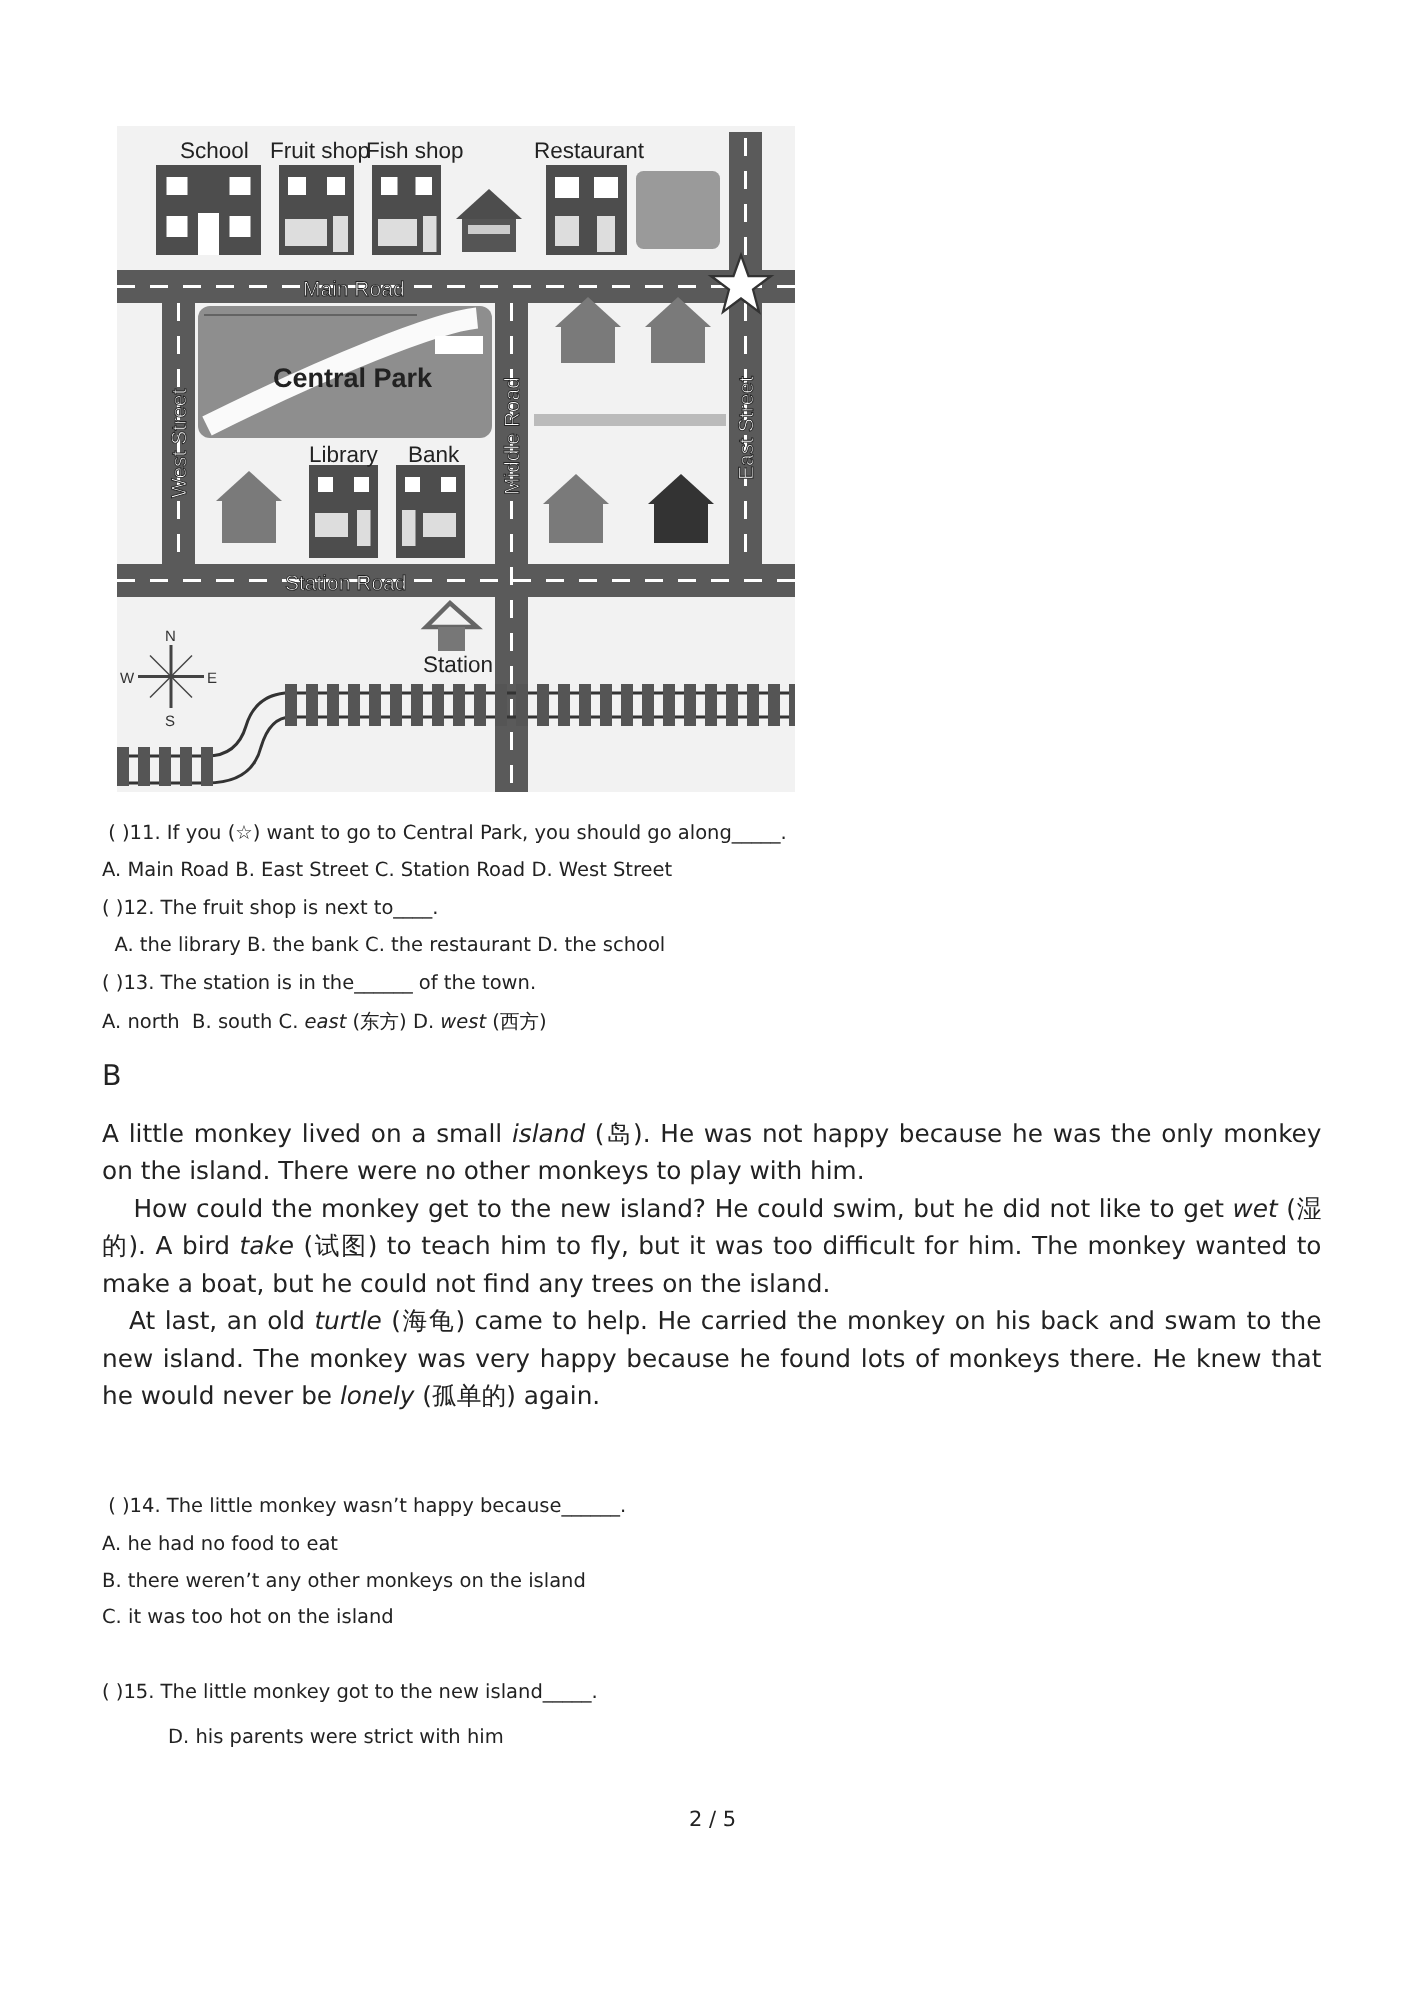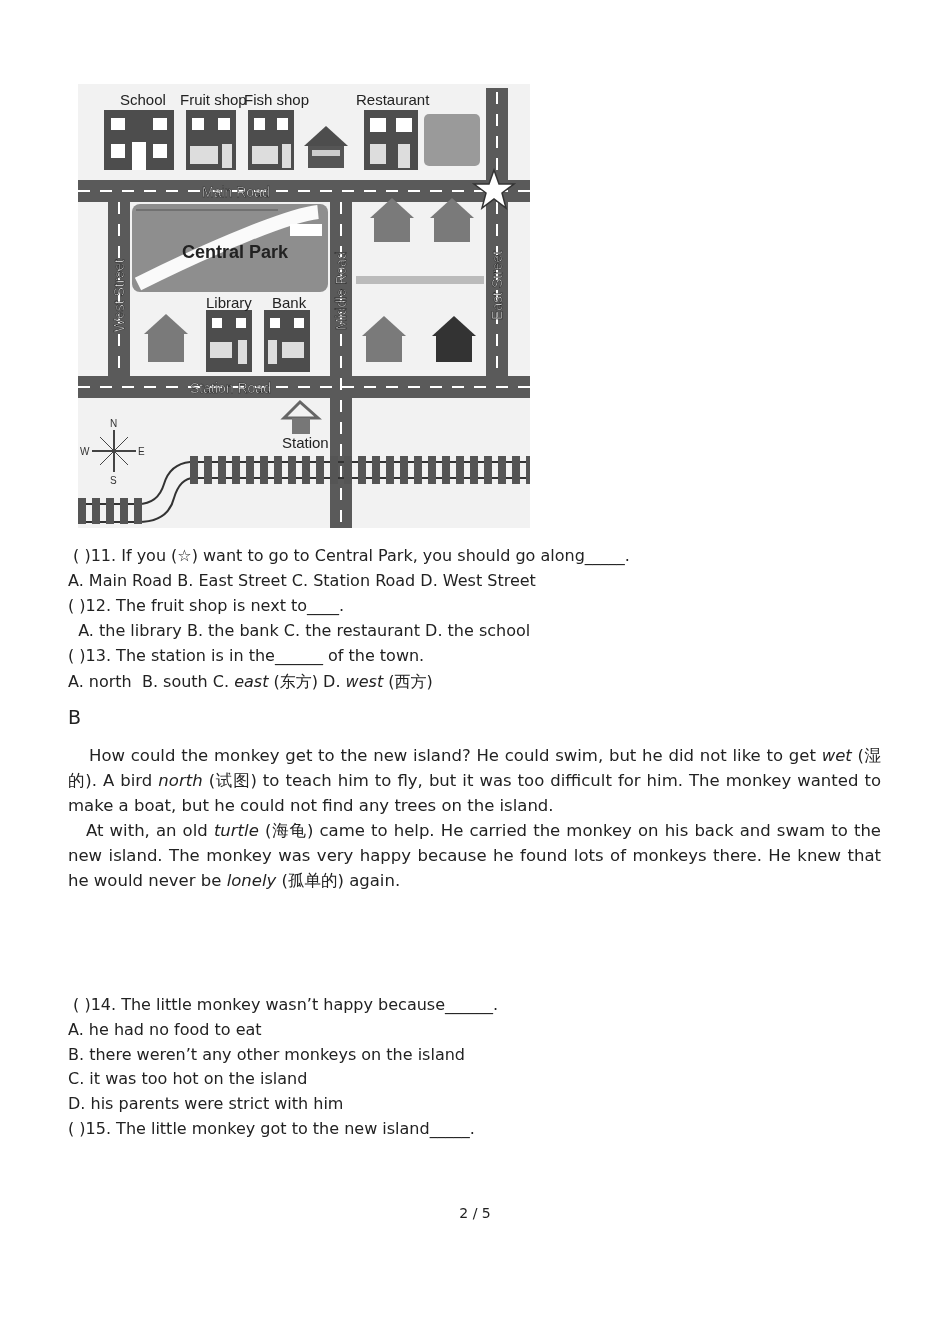--- a/index.html
+++ b/index.html
@@ -1,21 +1,21 @@
 <!DOCTYPE html>
 <html><head>
 <meta charset="utf-8">
 <style>
   html, body { margin: 0; padding: 0; background: #ffffff; }
   body { width: 950px; height: 1344px; position: relative; overflow: hidden;
          font-family: "DejaVu Sans", sans-serif; color: #222; }
   .map { position: absolute; left: 78px; top: 84px; width: 452px; height: 444px; }
   .map svg { display: block; }
   .map text { font-family: "Liberation Sans", sans-serif; }
-  .qtext { position: absolute; left: 68px; font-size: 16px; line-height: 25px; white-space: pre; }
+  .qtext { position: absolute; left: 68px; font-size: 13px; line-height: 25px; white-space: pre; }
   .para { position: absolute; left: 68px; width: 813px; font-size: 16.5px; line-height: 25px; text-align: justify; }
   .para p { margin: 0; }
   .indent1 { text-indent: 19px; }
   .indent2 { text-indent: 21px; }
   .indent3 { text-indent: 18px; }
   em { }
   .sec-b { position: absolute; left: 68px; top: 706px; font-size: 19px; }
   .pagenum { position: absolute; left: 0; width: 950px; top: 1205px; text-align: center; font-size: 14px; }
 </style>
 </head>
@@ -173,24 +173,25 @@
 <div class="qtext" style="top:543px;"> ( )11. If you (☆) want to go to Central Park, you should go along_____.</div>
 <div class="qtext" style="top:568px;">A. Main Road B. East Street C. Station Road D. West Street</div>
 <div class="qtext" style="top:593px;">( )12. The fruit shop is next to____.</div>
 <div class="qtext" style="top:618px;">  A. the library B. the bank C. the restaurant D. the school</div>
 <div class="qtext" style="top:643px;">( )13. The station is in the______ of the town.</div>
 <div class="qtext" style="top:669px;"><span>A. north  B. south C. </span><em>east</em><span> (东方) D. </span><em>west</em><span> (西方)</span></div>
 
 <div class="sec-b">B</div>
 
 <div class="para" style="top:743px;">
-  <p class="indent2"><span>How could the monkey get to the new island? He could swim, but he did not like to get </span><em>wet</em><span> (湿的). A bird </span><em>north</em><span> (试图) to teach him to fly, but it was too difficult for him. The monkey wanted to make a boat, but he could not find any trees on the island.</span></p>
-  <p class="indent3"><span>At with, an old </span><em>turtle</em><span> (海龟) came to help. He carried the monkey on his back and swam to the new island. The monkey was very happy because he found lots of monkeys there. He knew that he would never be </span><em>lonely</em><span> (孤单的) again.</span></p>
+  <p><span>A little monkey lived on a small </span><em>island</em><span> (岛). He was not happy because he was the only monkey on the island. There were no other monkeys to play with him.</span></p>
+  <p class="indent2"><span>How could the monkey get to the new island? He could swim, but he did not like to get </span><em>wet</em><span> (湿的). A bird </span><em>take</em><span> (试图) to teach him to fly, but it was too difficult for him. The monkey wanted to make a boat, but he could not find any trees on the island.</span></p>
+  <p class="indent3"><span>At last, an old </span><em>turtle</em><span> (海龟) came to help. He carried the monkey on his back and swam to the new island. The monkey was very happy because he found lots of monkeys there. He knew that he would never be </span><em>lonely</em><span> (孤单的) again.</span></p>
 </div>
 
 <div class="qtext" style="top:992px;"> ( )14. The little monkey wasn’t happy because______.</div>
 <div class="qtext" style="top:1017px;">A. he had no food to eat</div>
 <div class="qtext" style="top:1042px;">B. there weren’t any other monkeys on the island</div>
 <div class="qtext" style="top:1066px;">C. it was too hot on the island</div>
-<div class="qtext" style="top:1091px;">D. his parents were strict with him</div>
+<div class="qtext" style="top:1146px;margin-left:44px;">D. his parents were strict with him</div>
 <div class="qtext" style="top:1116px;">( )15. The little monkey got to the new island_____.</div>
 
 <div class="pagenum">2 / 5</div>
 
 </body></html>

